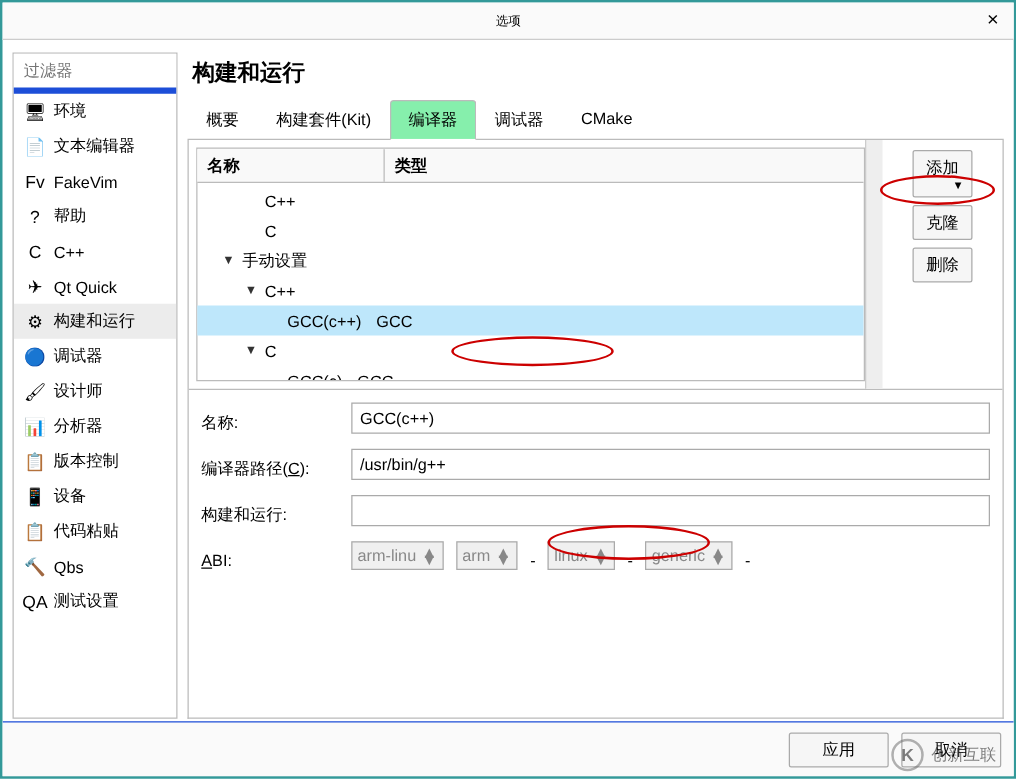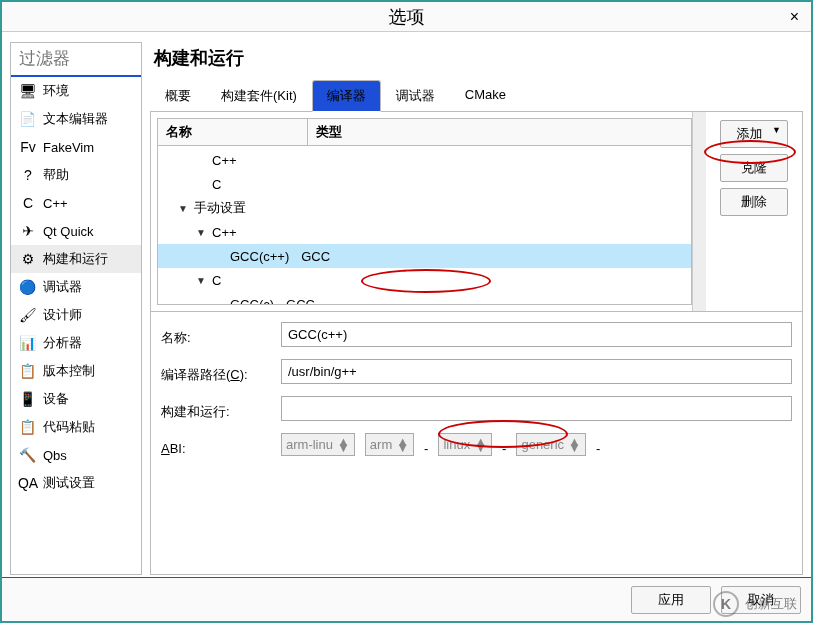--- a/index.html
+++ b/index.html
@@ -1,45 +1,45 @@
 <!DOCTYPE html>
 <html><head>
 <meta charset="utf-8">
 <style>
 * { box-sizing: border-box; margin: 0; padding: 0; font-family: "Microsoft YaHei", Arial, sans-serif; font-size: 13px; }
 body { background: #fff; width: 813px; height: 623px; border: 2px solid #339999; position: relative; overflow: hidden; }
 .titlebar { height: 30px; display: flex; align-items: center; justify-content: center; border-bottom: 1px solid #ccc; background: #fafafa; position: relative; }
-.titlebar .title { font-size: 18px; }
+.titlebar .title { font-size: 10px; }
 .titlebar .close { position: absolute; right: 12px; top: 6px; font-size: 16px; cursor: pointer; }
 .content { display: flex; height: 543px; padding: 10px 8px 0 8px; gap: 8px; }
 .sidebar { width: 132px; border: 1px solid #bbb; display: flex; flex-direction: column; }
-.filter-input { border: none; padding: 6px 8px; font-size: 17px; color: #0f172a; border-bottom: 2px solid #1d4ed8; width: 100%; outline: none; }
+.filter-input { border: none; padding: 6px 8px; font-size: 13px; color: #0f172a; border-bottom: 5px solid #1d4ed8; width: 100%; outline: none; }
 .sidebar-list { overflow-y: auto; flex: 1; }
 .sidebar-item { display: flex; align-items: center; padding: 5px 8px; gap: 6px; cursor: pointer; }
 .sidebar-item.active { background: #ececec; }
 .sidebar-item .icon { width: 18px; height: 18px; display: flex; align-items: center; justify-content: center; font-size: 14px; }
 .main { flex: 1; display: flex; flex-direction: column; }
 .main-title { font-size: 18px; font-weight: bold; padding: 4px 4px 10px 4px; }
 .tabs { display: flex; border-bottom: 1px solid #bbb; }
 .tab { padding: 6px 14px; border: 1px solid transparent; cursor: pointer; margin-bottom: -1px; }
-.tab.active { border: 1px solid #bbb; border-bottom: 1px solid #fff; background: #1d4ed8; border-radius: 3px 3px 0 0; }
+.tab.active { border: 1px solid #bbb; border-bottom: 1px solid #fff; background: #86efac; border-radius: 3px 3px 0 0; }
 .tab-body { border: 1px solid #bbb; border-top: none; padding: 0; flex: 1; display: flex; flex-direction: column; position: relative; margin-top: 0; }
 .upper { display: flex; border-bottom: 1px solid #bbb; height: 200px; }
 .tree-wrap { flex: 1; border-right: 1px solid #bbb; overflow: auto; margin: 6px 0 6px 6px; border: 1px solid #bbb; }
 .tree-header { display: flex; border-bottom: 1px solid #bbb; background: #f9f9f9; font-weight: bold; }
 .tree-header .col-name { width: 150px; padding: 4px 8px; border-right: 1px solid #bbb; }
 .tree-header .col-type { flex: 1; padding: 4px 8px; }
 .tree { padding: 2px 0; }
 .tree-row { display: flex; align-items: center; height: 24px; cursor: pointer; }
 .tree-row.selected { background: #bee7fb; }
 .tree-row .indent { display: inline-block; }
 .tree-row .arrow { width: 14px; text-align: center; font-size: 10px; color: #333; }
 .tree-row .label { padding: 0 4px; }
 .tree-row .type { padding-left: 8px; }
-.side-buttons { width: 96px; padding: 8px 14px; display: flex; flex-direction: column; gap: 6px; }
+.side-buttons { width: 96px; padding: 8px 24px; display: flex; flex-direction: column; gap: 6px; }
 .btn { border: 1px solid #aaa; background: #f6f6f6; padding: 4px 6px; text-align: center; cursor: pointer; border-radius: 2px; position: relative; }
 .btn .dd { float: right; font-size: 9px; }
 .lower { padding: 10px; display: flex; flex-direction: column; gap: 12px; flex: 1; overflow-y: auto; }
 .form-row { display: flex; align-items: flex-end; gap: 10px; }
 .form-row .flabel { width: 110px; }
 .form-row input[type=text] { flex: 1; border: 1px solid #aaa; padding: 4px 6px; background: #fff; }
 .abi-row select, .abi-row .sel { border: 1px solid #aaa; padding: 3px 4px; background: #f0f0f0; font-size: 12px; display: inline-flex; align-items: center; gap: 4px; }
 .abi-row .sel { color: #888; }
 .abi-row .mini-arrows { font-size: 8px; line-height: 6px; display: inline-flex; flex-direction: column; color: #888; }
 .bottom-bar { position: absolute; bottom: 0; left: 0; right: 0; height: 44px; border-top: 1px solid #1d4ed8; background: #fafafa; display: flex; align-items: center; justify-content: flex-end; padding: 0 10px; gap: 10px; }

